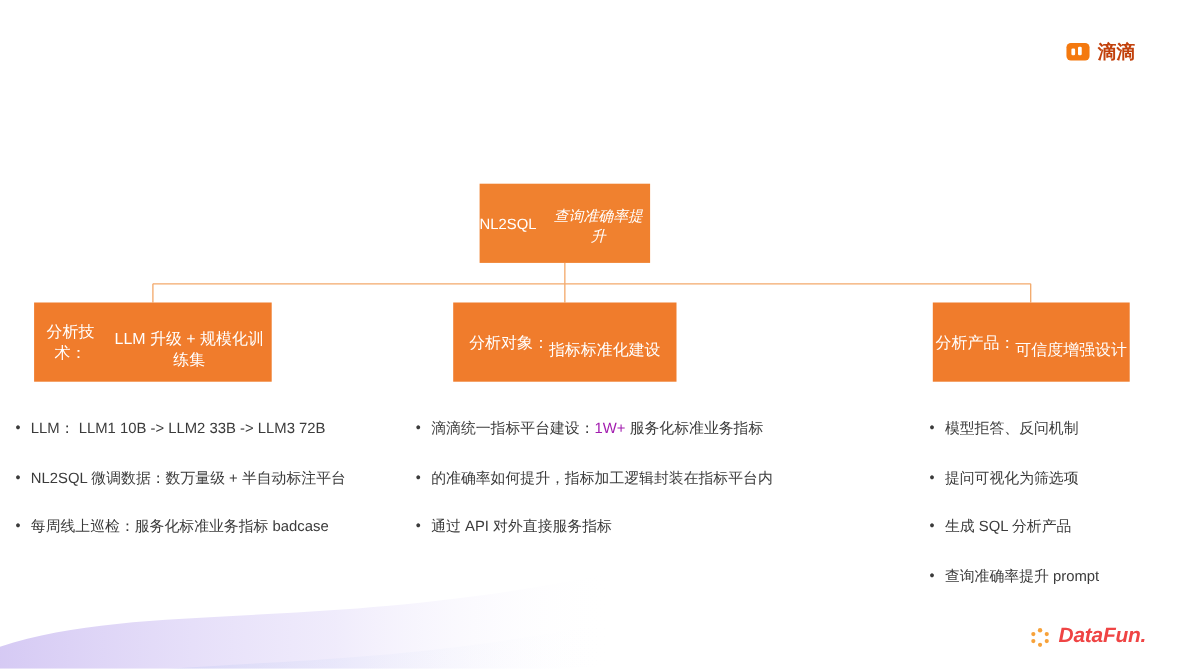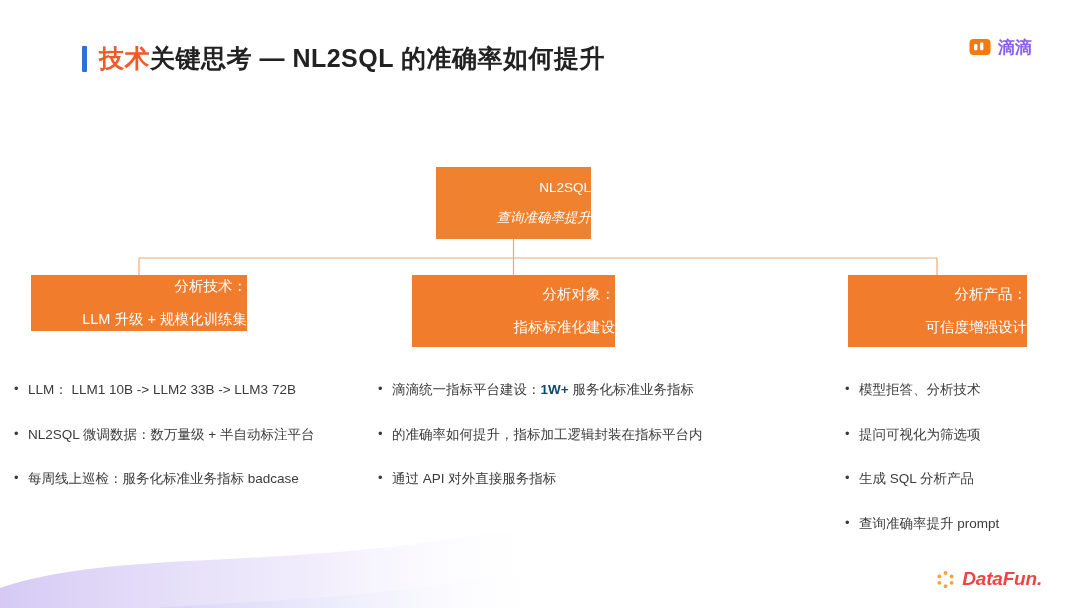--- a/index.html
+++ b/index.html
@@ -66,60 +66,60 @@
     display: flex;
     align-items: center;
     gap: 7px;
   }
   .didi-mark {
     width: 22px;
     height: 22px;
   }
   .didi-text {
     font-size: 17px;
-    color: #8b5cf6;
+    color: #c2410c;
     font-weight: bold;
   }
 
   
   .connectors {
     position: absolute;
     left: 0;
     top: 0;
     width: 1080px;
     height: 608px;
     pointer-events: none;
   }
 
   
   .box {
     position: absolute;
     background: #f07c2c;
     color: #ffffff;
     display: flex;
-    flex-direction: column;
-    align-items: flex-end;
+    flex-direction: row;
+    align-items: center;
     justify-content: center;
     text-align: center;
     box-sizing: border-box;
   }
   .box-top {
     left: 436px;
     top: 167px;
     width: 155px;
     height: 72px;
     gap: 9px;
     font-size: 13.5px;
     background: #f0812f;
   }
   .box-l1 {
     left: 31px;
     top: 275px;
     width: 216px;
-    height: 56px;
+    height: 72px;
   }
   .box-l2 {
     left: 412px;
     top: 275px;
     width: 203px;
     height: 72px;
   }
   .box-l3 {
     left: 848px;
     top: 275px;
@@ -159,22 +159,21 @@
     width: 14px;
     font-size: 13px;
     color: #3b3b3b;
     line-height: 1.3;
     text-align: left;
   }
   .bullet .txt {
     flex: 1 1 auto;
   }
   .bullet .txt .accent {
-    color: #0c4a6e;
-    font-weight: bold;
+    color: #a21caf;
   }
 
   
   .datafun {
     position: absolute;
     right: 38px;
     bottom: 18px;
     display: flex;
     align-items: center;
     gap: 7px;
@@ -208,24 +207,20 @@
           <stop offset="0%" stop-color="#6f8fe0" stop-opacity="0.30"></stop>
           <stop offset="70%" stop-color="#cfd9f7" stop-opacity="0.12"></stop>
           <stop offset="100%" stop-color="#ffffff" stop-opacity="0"></stop>
         </linearGradient>
       </defs>
       <path d="M-20,160 C120,60 300,120 620,52 L620,260 L-20,260 Z" fill="url(#sw1)"></path>
       <path d="M-20,196 C140,110 320,160 620,96 L620,260 L-20,260 Z" fill="url(#sw2)"></path>
     </svg>
   </div>
 
-  <div class="title-row">
-    <div class="title-bar"></div>
-    <div class="title-text"><span class="hl">技术</span><span>关键思考 —  NL2SQL 的准确率如何提升</span></div>
-  </div>
 
   <div class="didi-logo">
     <span class="didi-mark">
       <svg width="22" height="22" viewBox="0 0 22 22" xmlns="http://www.w3.org/2000/svg">
         <rect x="0.5" y="2" width="21" height="16" rx="4" fill="#f4790f"></rect>
         <rect x="5" y="7" width="3.4" height="6.2" rx="1.2" fill="#ffffff"></rect>
         <rect x="11" y="5.4" width="3.4" height="7.8" rx="1.2" fill="#ffffff"></rect>
       </svg>
     </span>
     <span class="didi-text">滴滴</span>
@@ -287,21 +282,21 @@
     </div>
     <div class="bullet">
       <span class="dot">•</span>
       <span class="txt"><span>通过 API 对外直接服务指标</span><span class="accent"></span><span></span></span>
     </div>
   </div>
 
   <div class="col col3">
     <div class="bullet">
       <span class="dot">•</span>
-      <span class="txt"><span>模型拒答、分析技术</span><span class="accent"></span><span></span></span>
+      <span class="txt"><span>模型拒答、反问机制</span><span class="accent"></span><span></span></span>
     </div>
     <div class="bullet">
       <span class="dot">•</span>
       <span class="txt"><span>提问可视化为筛选项</span><span class="accent"></span><span></span></span>
     </div>
     <div class="bullet">
       <span class="dot">•</span>
       <span class="txt"><span>生成 SQL 分析产品</span><span class="accent"></span><span></span></span>
     </div>
     <div class="bullet">

